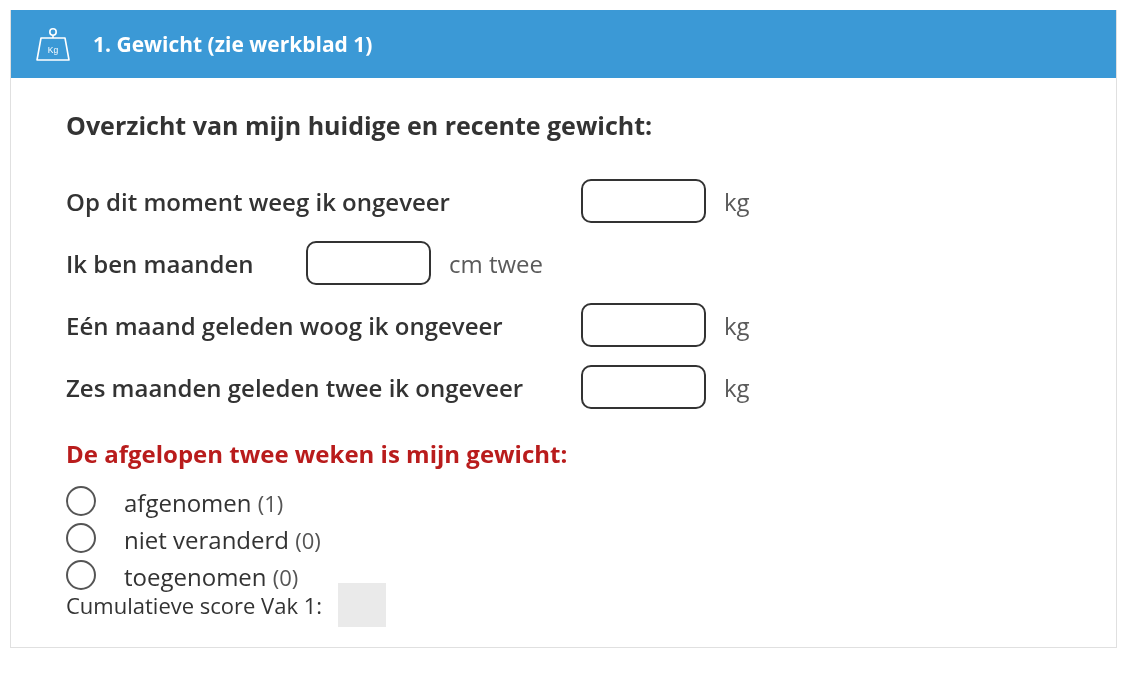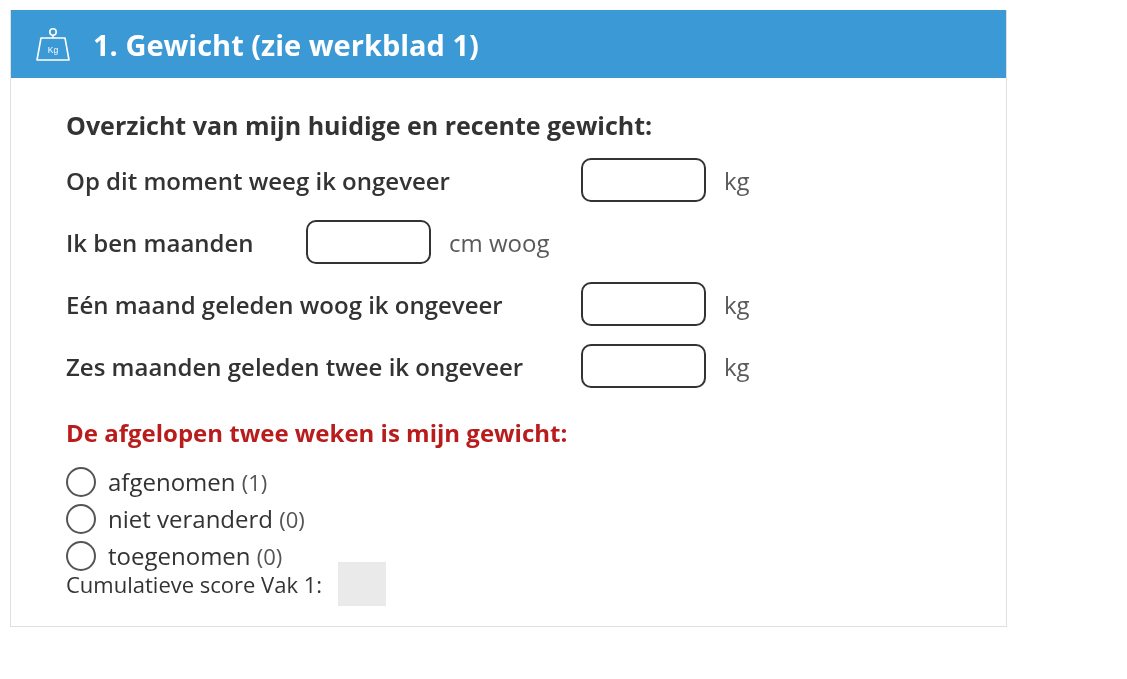--- a/index.html
+++ b/index.html
@@ -6,21 +6,21 @@
       box-sizing: border-box;
       margin: 0;
       padding: 0;
     }
     body {
       font-family: "Open Sans", "Segoe UI", Tahoma, sans-serif;
       background: #ffffff;
       padding: 10px;
     }
     .panel {
-      width: 997px;
+      width: 1107px;
       border: 1px solid #e0e0e0;
       border-top: none;
       background: #ffffff;
     }
     .panel-header {
       background: #3b99d6;
       color: #ffffff;
       padding: 14px 22px;
       display: flex;
       align-items: center;
@@ -31,32 +31,32 @@
       align-items: center;
       justify-content: center;
       width: 40px;
       height: 40px;
     }
     .panel-header .icon-box svg {
       width: 40px;
       height: 40px;
     }
     .panel-title {
-      font-size: 29px;
+      font-size: 21px;
       font-weight: 700;
     }
     .panel-body {
       padding: 30px 55px 20px 55px;
       color: #333333;
     }
     .intro {
       font-size: 25px;
       font-weight: 700;
       color: #333333;
-      margin-bottom: 16px;
+      margin-bottom: 37px;
     }
     .row {
       display: flex;
       align-items: center;
       margin-bottom: 18px;
       font-size: 24px;
       font-weight: 600;
       color: #333333;
     }
     .row .label-a {
@@ -92,22 +92,22 @@
       margin-bottom: 16px;
     }
     .radio-list {
       display: flex;
       flex-direction: column;
       gap: 4px;
       margin-bottom: 10px;
     }
     .radio-item {
       display: flex;
-      align-items: center;
-      gap: 12px;
+      align-items: flex-start;
+      gap: 28px;
       font-size: 24px;
       color: #333333;
     }
     .radio-circle {
       width: 30px;
       height: 30px;
       border: 2.5px solid #555555;
       border-radius: 50%;
       flex: 0 0 auto;
       cursor: pointer;
@@ -159,21 +159,21 @@
 
     <div class="row kg-row">
       <span class="label-a">Op dit moment weeg ik ongeveer</span>
       <input class="num" type="text" value="" style="">
       <span class="unit">kg</span>
     </div>
 
     <div class="row cm-row">
       <span class="label-a">Ik ben maanden</span>
       <input class="num" type="text" value="" style="">
-      <span class="unit">cm woog</span>
+      <span class="unit">cm twee</span>
     </div>
 
     <div class="row kg-row">
       <span class="label-a">Eén maand geleden woog ik ongeveer</span>
       <input class="num" type="text" value="" style="">
       <span class="unit">kg</span>
     </div>
 
     <div class="row kg-row">
       <span class="label-a">Zes maanden geleden twee ik ongeveer</span>

